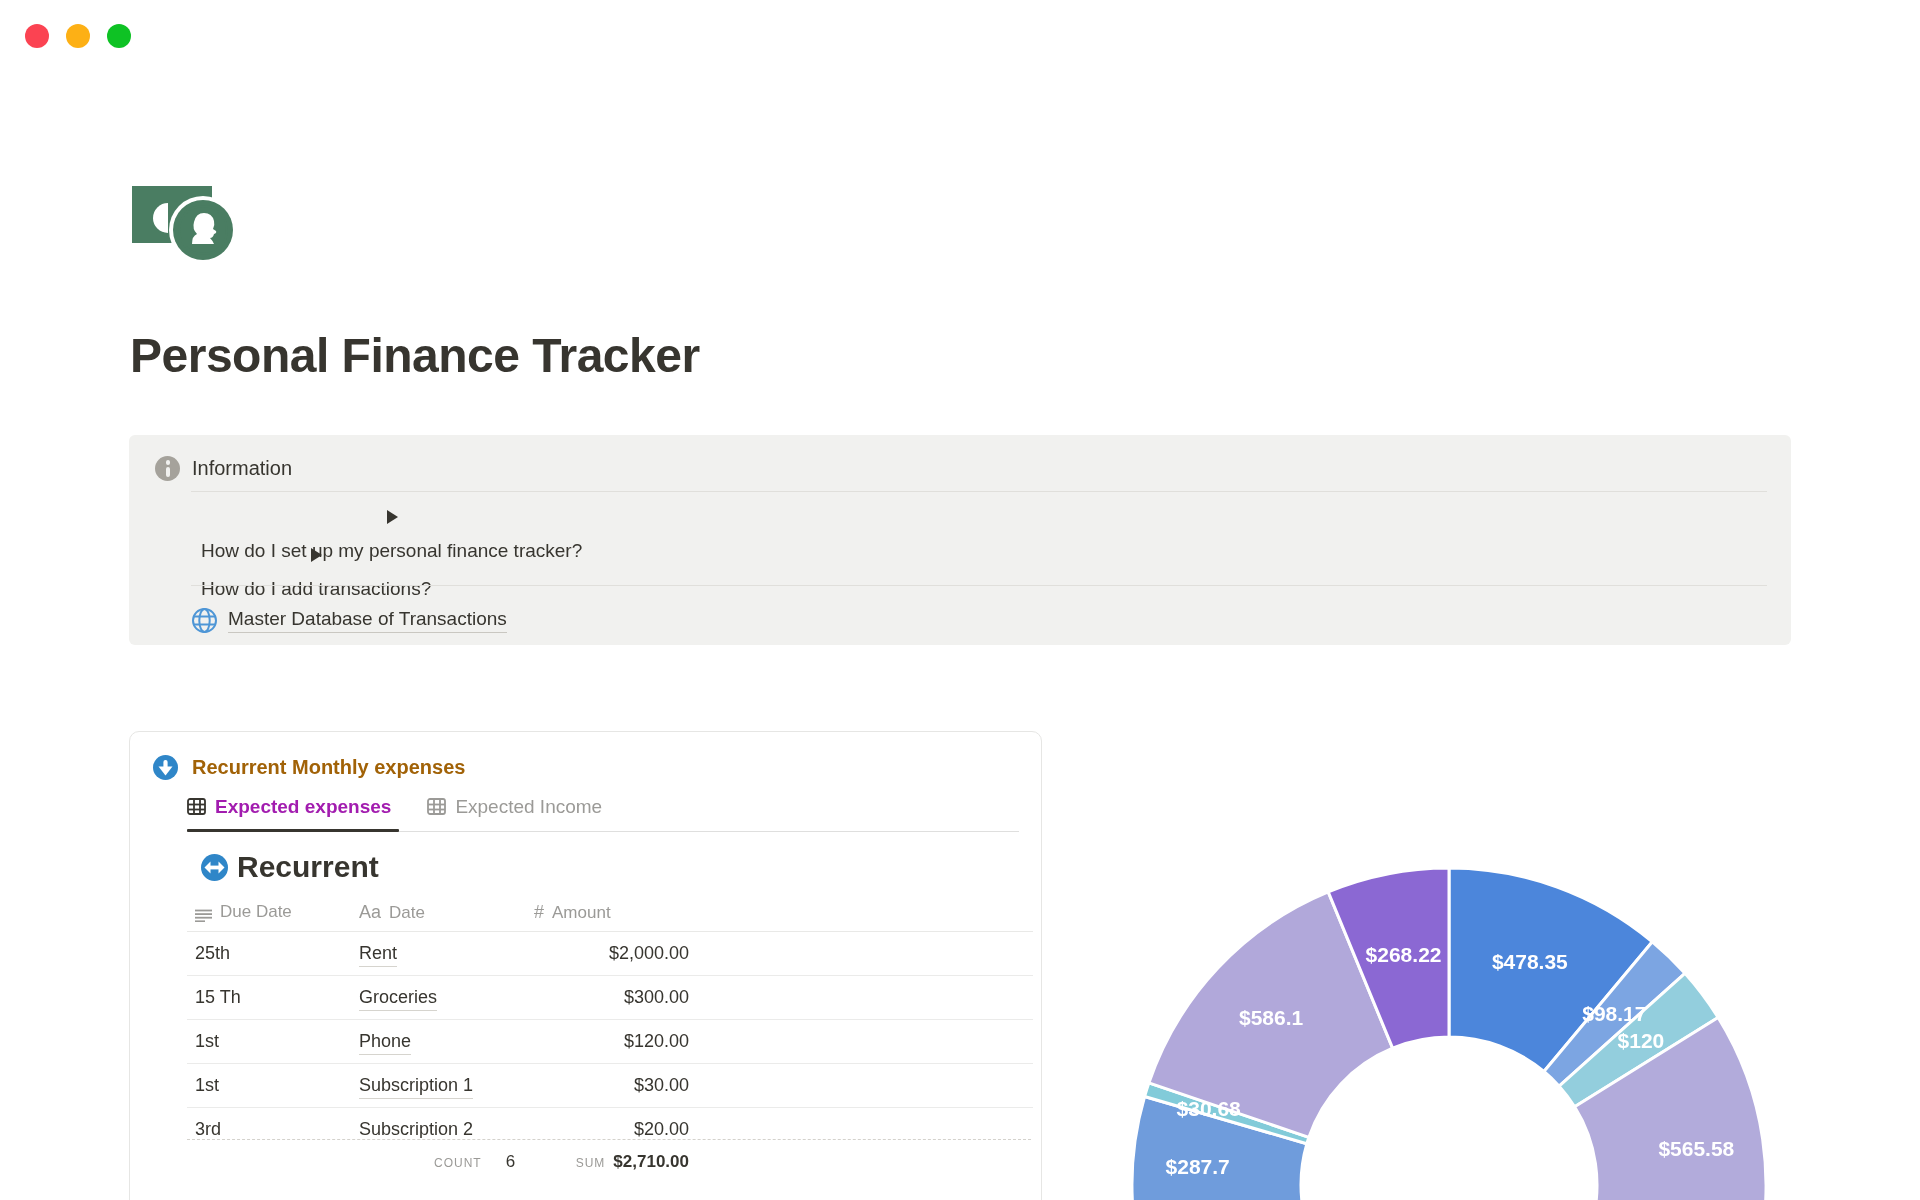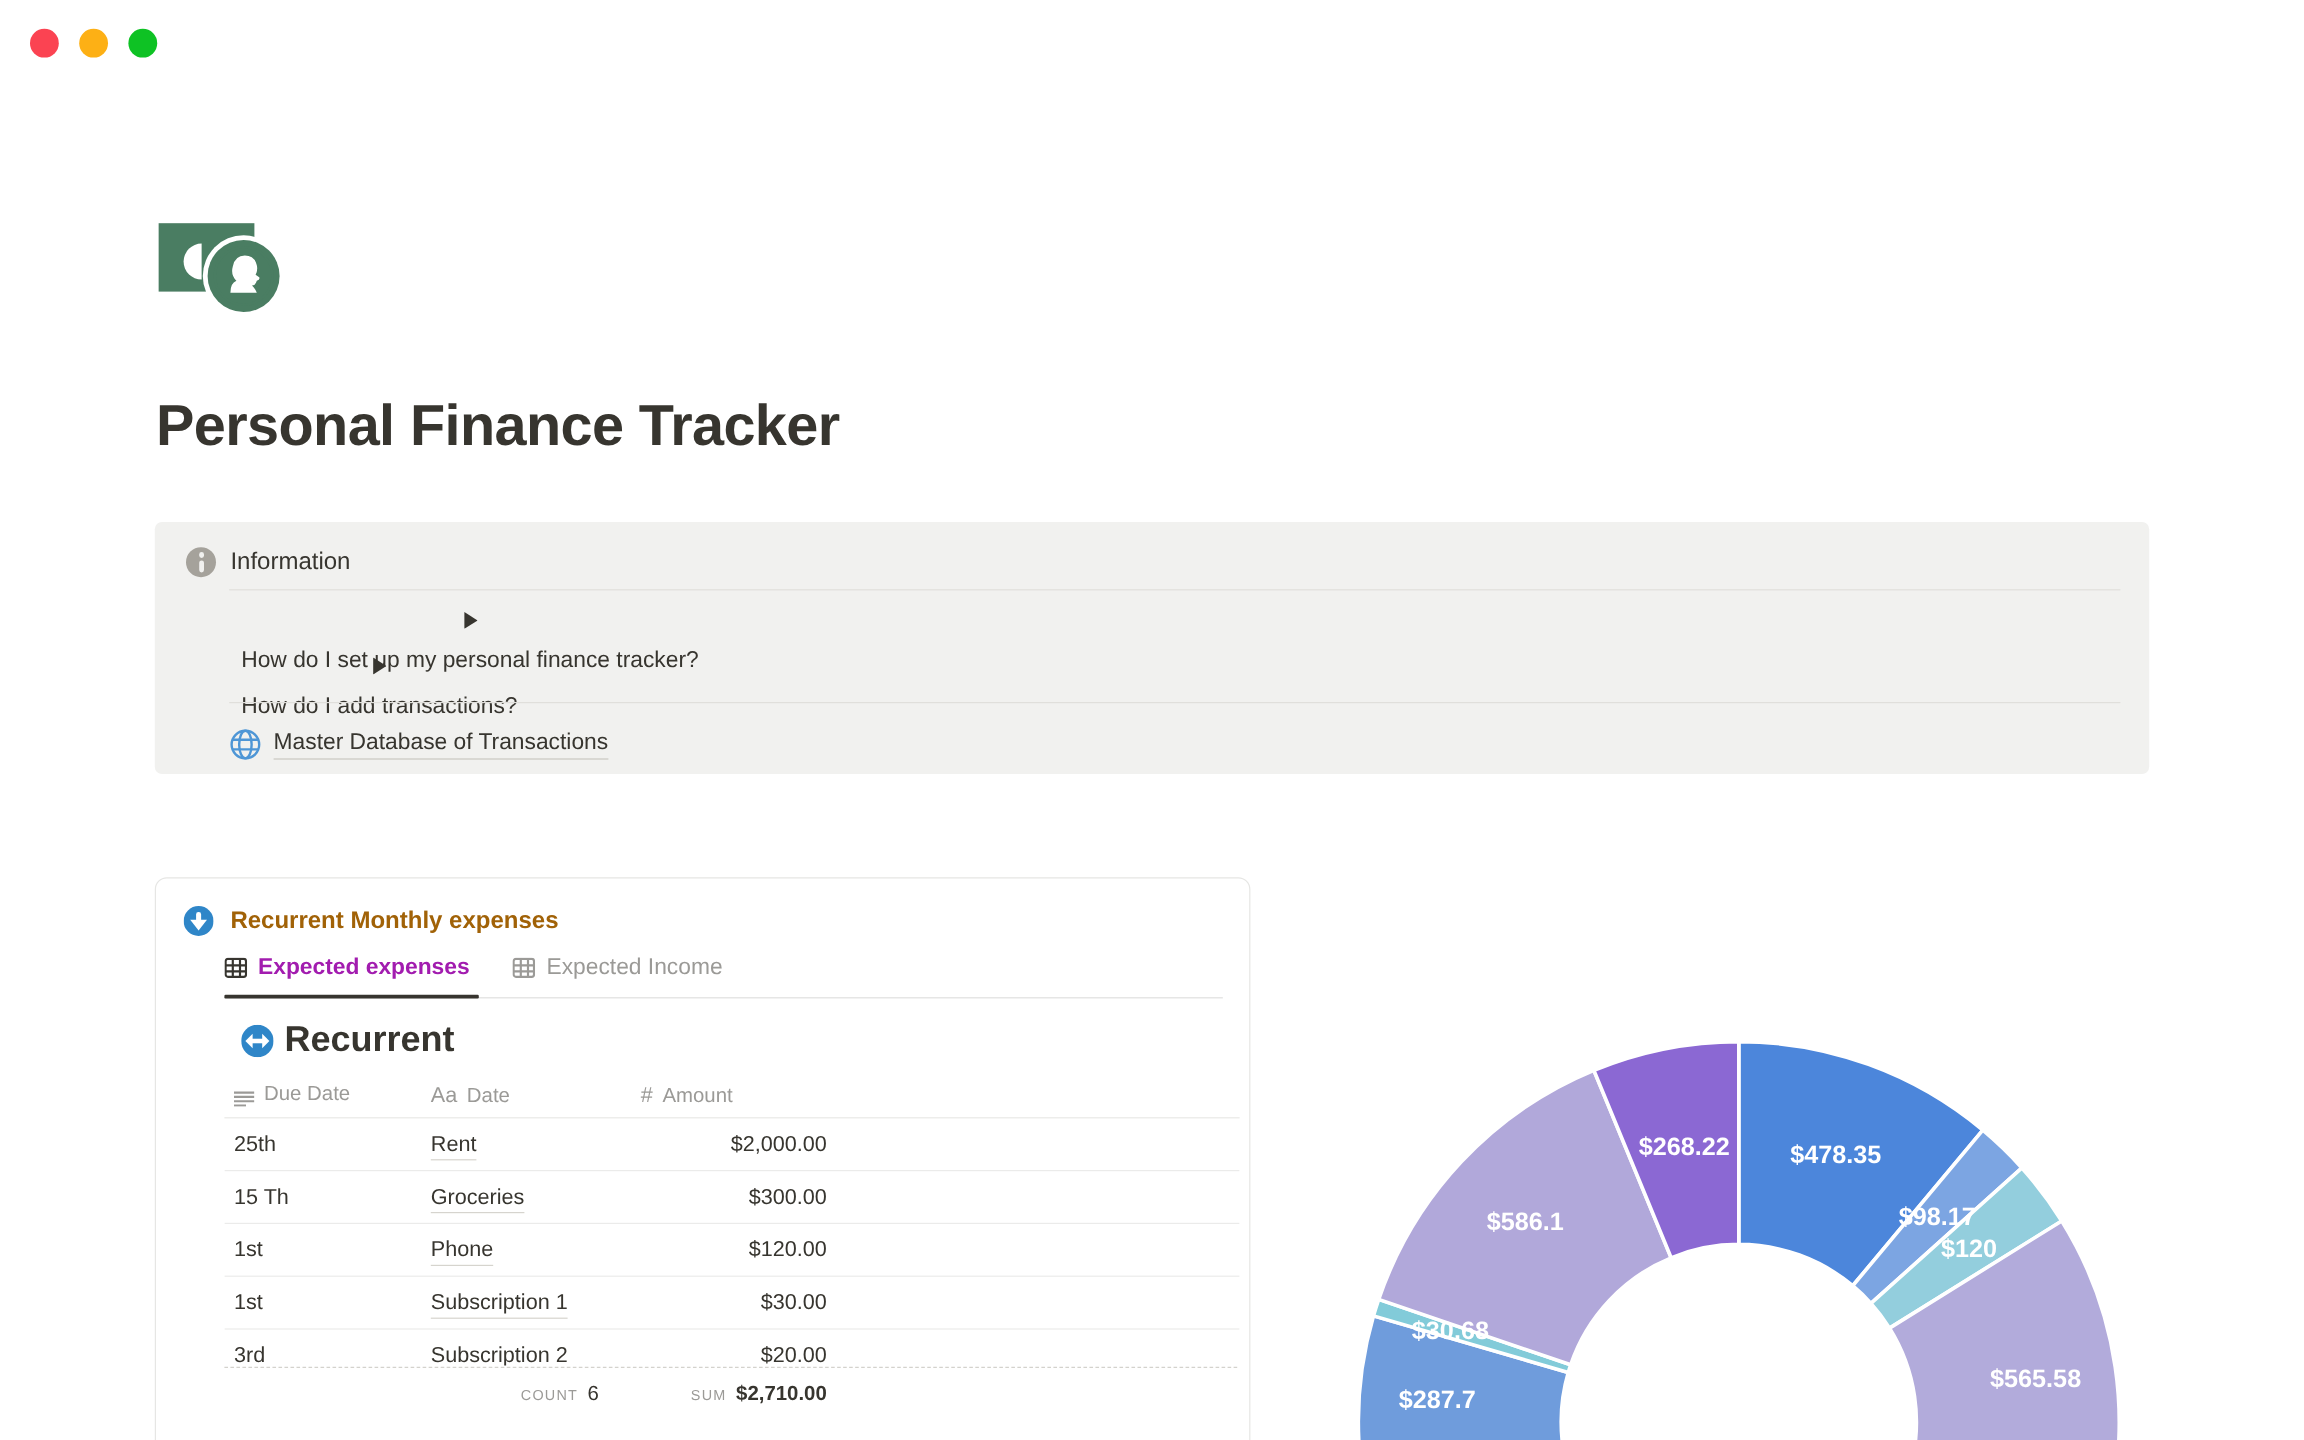--- a/index.html
+++ b/index.html
@@ -59,21 +59,21 @@
   .th-due { left:8px; } .th-name { left:172px; } .th-amt { left:347px; }
   .th .glyph { font-size:18px; color:#9B9A97; }
   .rows-clip { height:206px; overflow:hidden; }
   .trow { position:relative; height:44px; border-bottom:1px solid #EBEBEA; font-size:18px; }
   .cell { position:absolute; top:11px; }
   .c-due { left:8px; color:#37352F; }
   .c-name { left:172px; font-weight:500; border-bottom:1px solid #D6D4CE; padding-bottom:2px; }
   .c-amt { left:347px; width:155px; text-align:right; }
   .tfoot { position:absolute; left:57px; right:10px; top:407px; height:50px; background:#fff;
            border-top:1px dashed #D4D2CD; }
-  .foot-count { position:absolute; left:247px; top:12px; display:flex; align-items:baseline; gap:8px; }
+  .foot-count { position:absolute; left:247px; top:12px; display:flex; align-items:baseline; gap:24px; }
   .foot-sum { position:absolute; left:347px; width:155px; top:12px; display:flex;
               align-items:baseline; gap:8px; justify-content:flex-end; }
   .foot-label { font-size:12px; letter-spacing:1px; color:#9B9A97; }
   .foot-value { font-size:17px; color:#37352F; }
   .sum-value { font-weight:600; }
 
   
   .chart-layer { position:absolute; left:0; top:0; width:1920px; height:1200px; pointer-events:none; }
   .chart-layer path { pointer-events:auto; }
   .donut-label { fill:#ffffff; font-family:"Liberation Sans", sans-serif;

